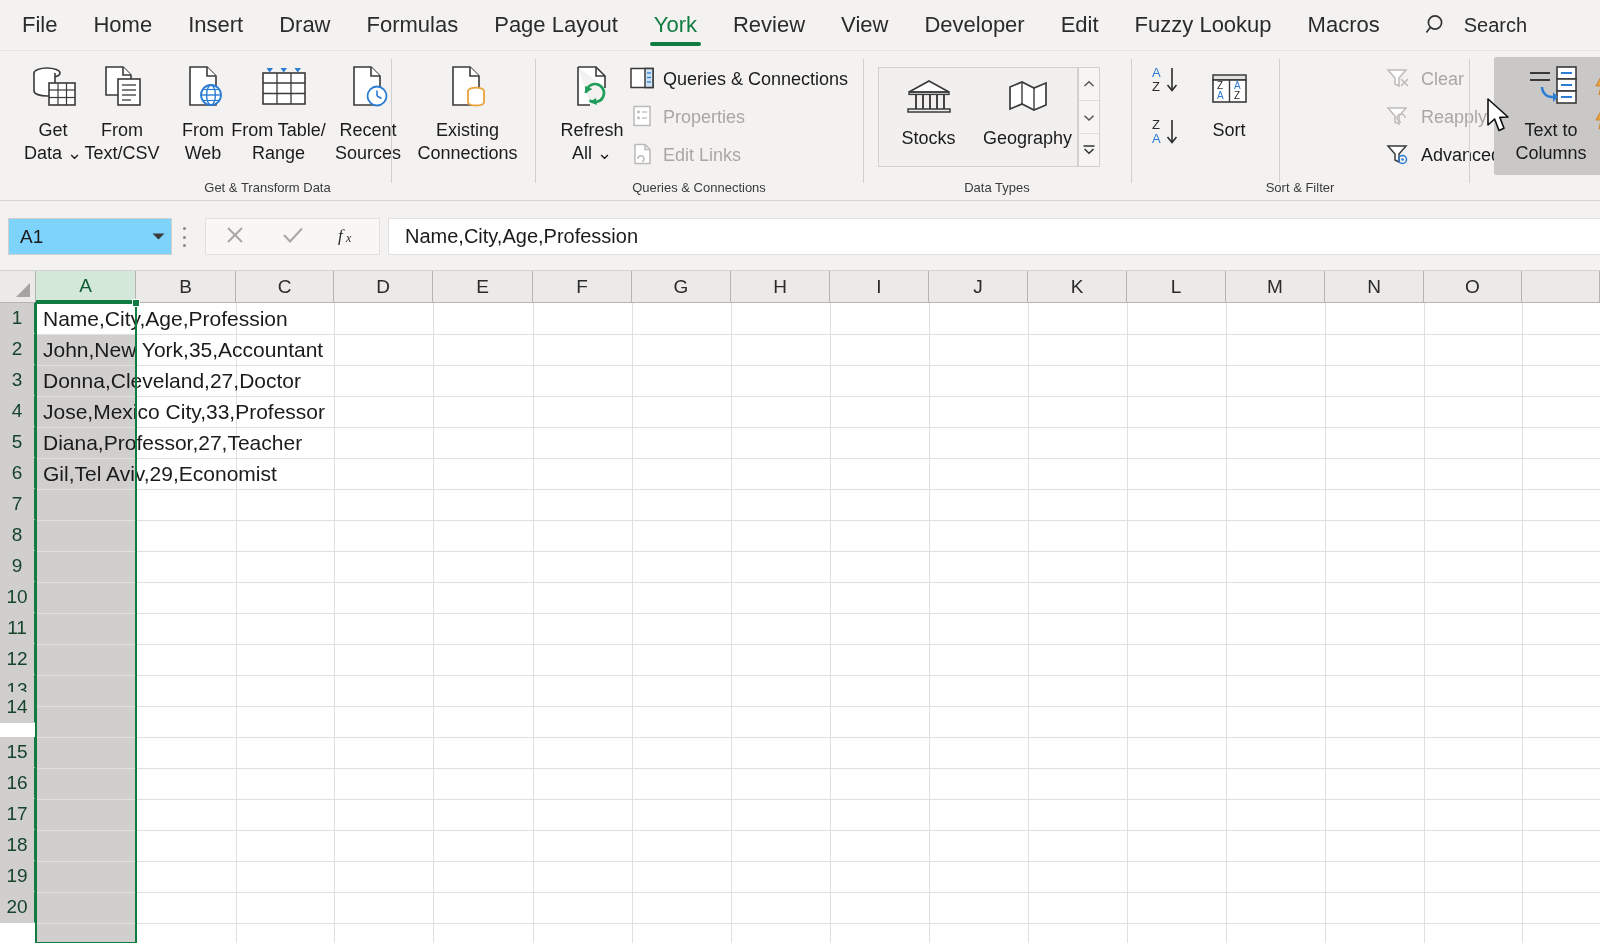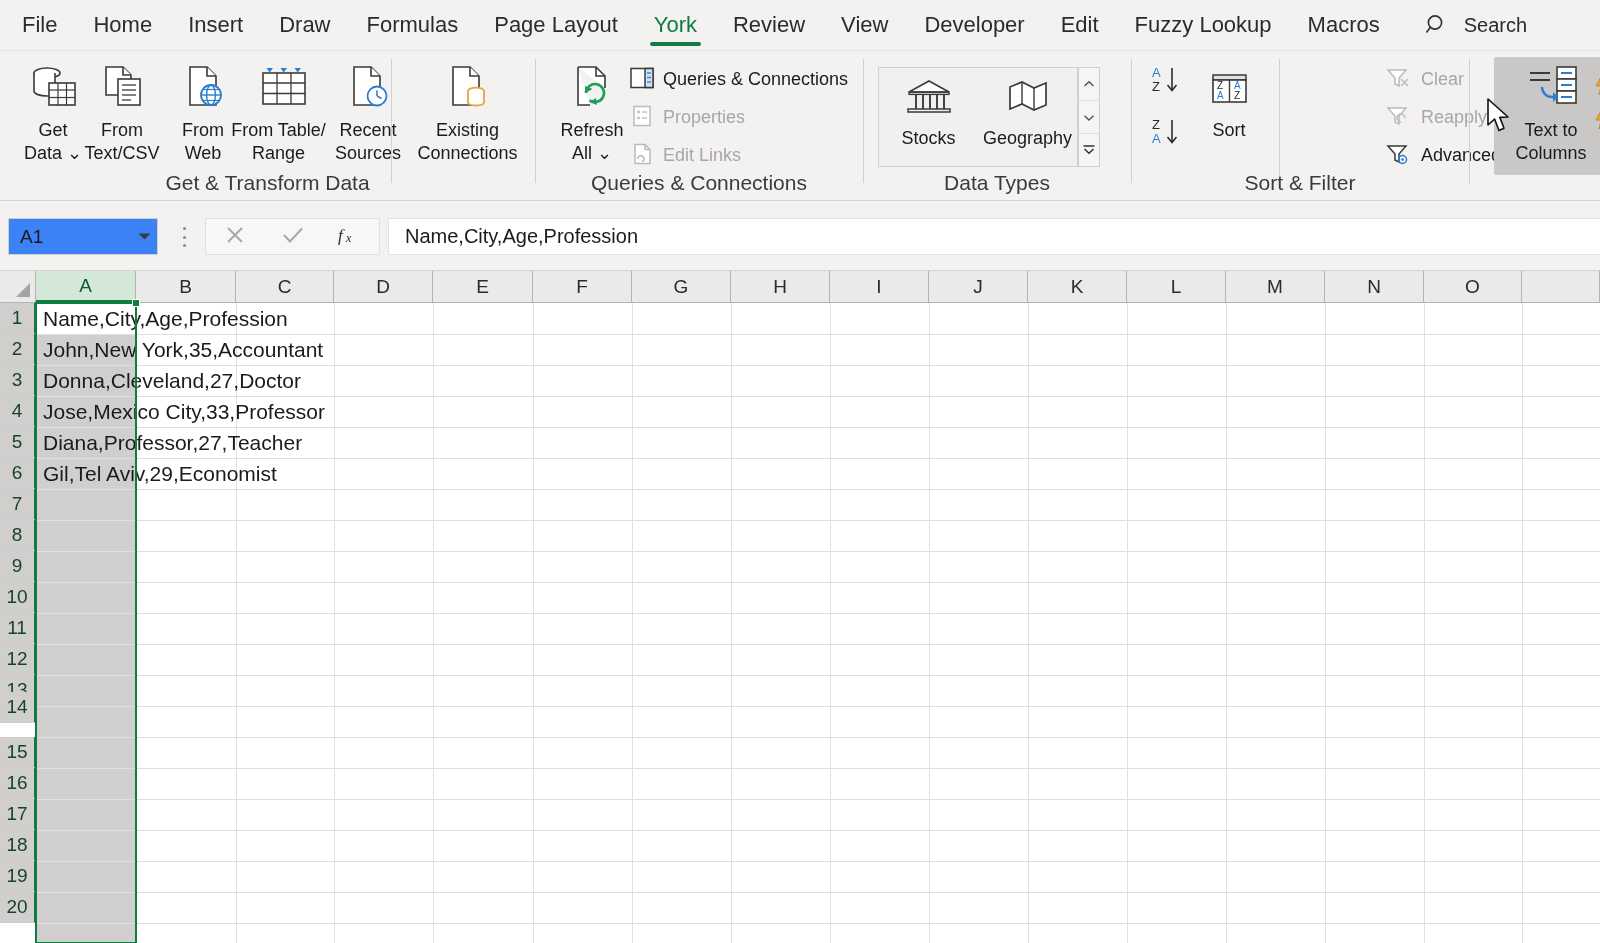--- a/index.html
+++ b/index.html
@@ -33,21 +33,21 @@
 
   
   .ribbon {
     position:absolute; top:51px; left:0; width:1600px; height:150px;
     background:#f3f2f1; border-bottom:1px solid #d6d4d2;
   }
   .ribbon-inner { position:relative; width:1600px; height:150px; }
   .group { position:absolute; top:0; height:150px; }
   .group-label {
     position:absolute; bottom:6px; left:0; width:100%;
-    text-align:center; font-size:21px; color:#3b3b3b; white-space:nowrap;
+    text-align:center; font-size:13px; color:#3b3b3b; white-space:nowrap;
   }
   .gsep {
     position:absolute; top:8px; width:1px; height:124px;
     background:#d2d0ce;
   }
   .big-btn {
     position:absolute; top:6px; width:96px; height:118px;
     display:flex; flex-direction:column; align-items:center;
     cursor:pointer; text-align:center;
   }
@@ -78,22 +78,22 @@
   }
   .gsbtn { flex:1; display:flex; align-items:center; justify-content:center; cursor:pointer; }
   .gsbtn + .gsbtn { border-top:1px solid #e1dfdd; }
 
   
   .fbar {
     position:absolute; top:201px; left:0; width:1600px; height:70px;
     background:#f3f2f1; border-bottom:1px solid #d6d4d2;
   }
   .namebox {
-    position:absolute; top:17px; left:8px; width:150px; height:37px;
-    background:#3b82f6; border:1px solid #d2d0ce;
+    position:absolute; top:17px; left:8px; width:164px; height:37px;
+    background:#7dd3fc; border:1px solid #d2d0ce;
     display:flex; align-items:center; cursor:text;
   }
   .namebox .nbtext { font-size:19px; padding-left:11px; flex:1; color:#1b1b1b; }
   .namebox .nbcaret { width:26px; text-align:center; font-size:10px; color:#444; }
   .fdots {
     position:absolute; top:26px; left:181px; width:6px; height:20px;
     display:flex; flex-direction:column; justify-content:space-between; align-items:center;
   }
   .fdots i { width:3px; height:3px; background:#8a8886; border-radius:50%; display:block; }
   .fbtns {

